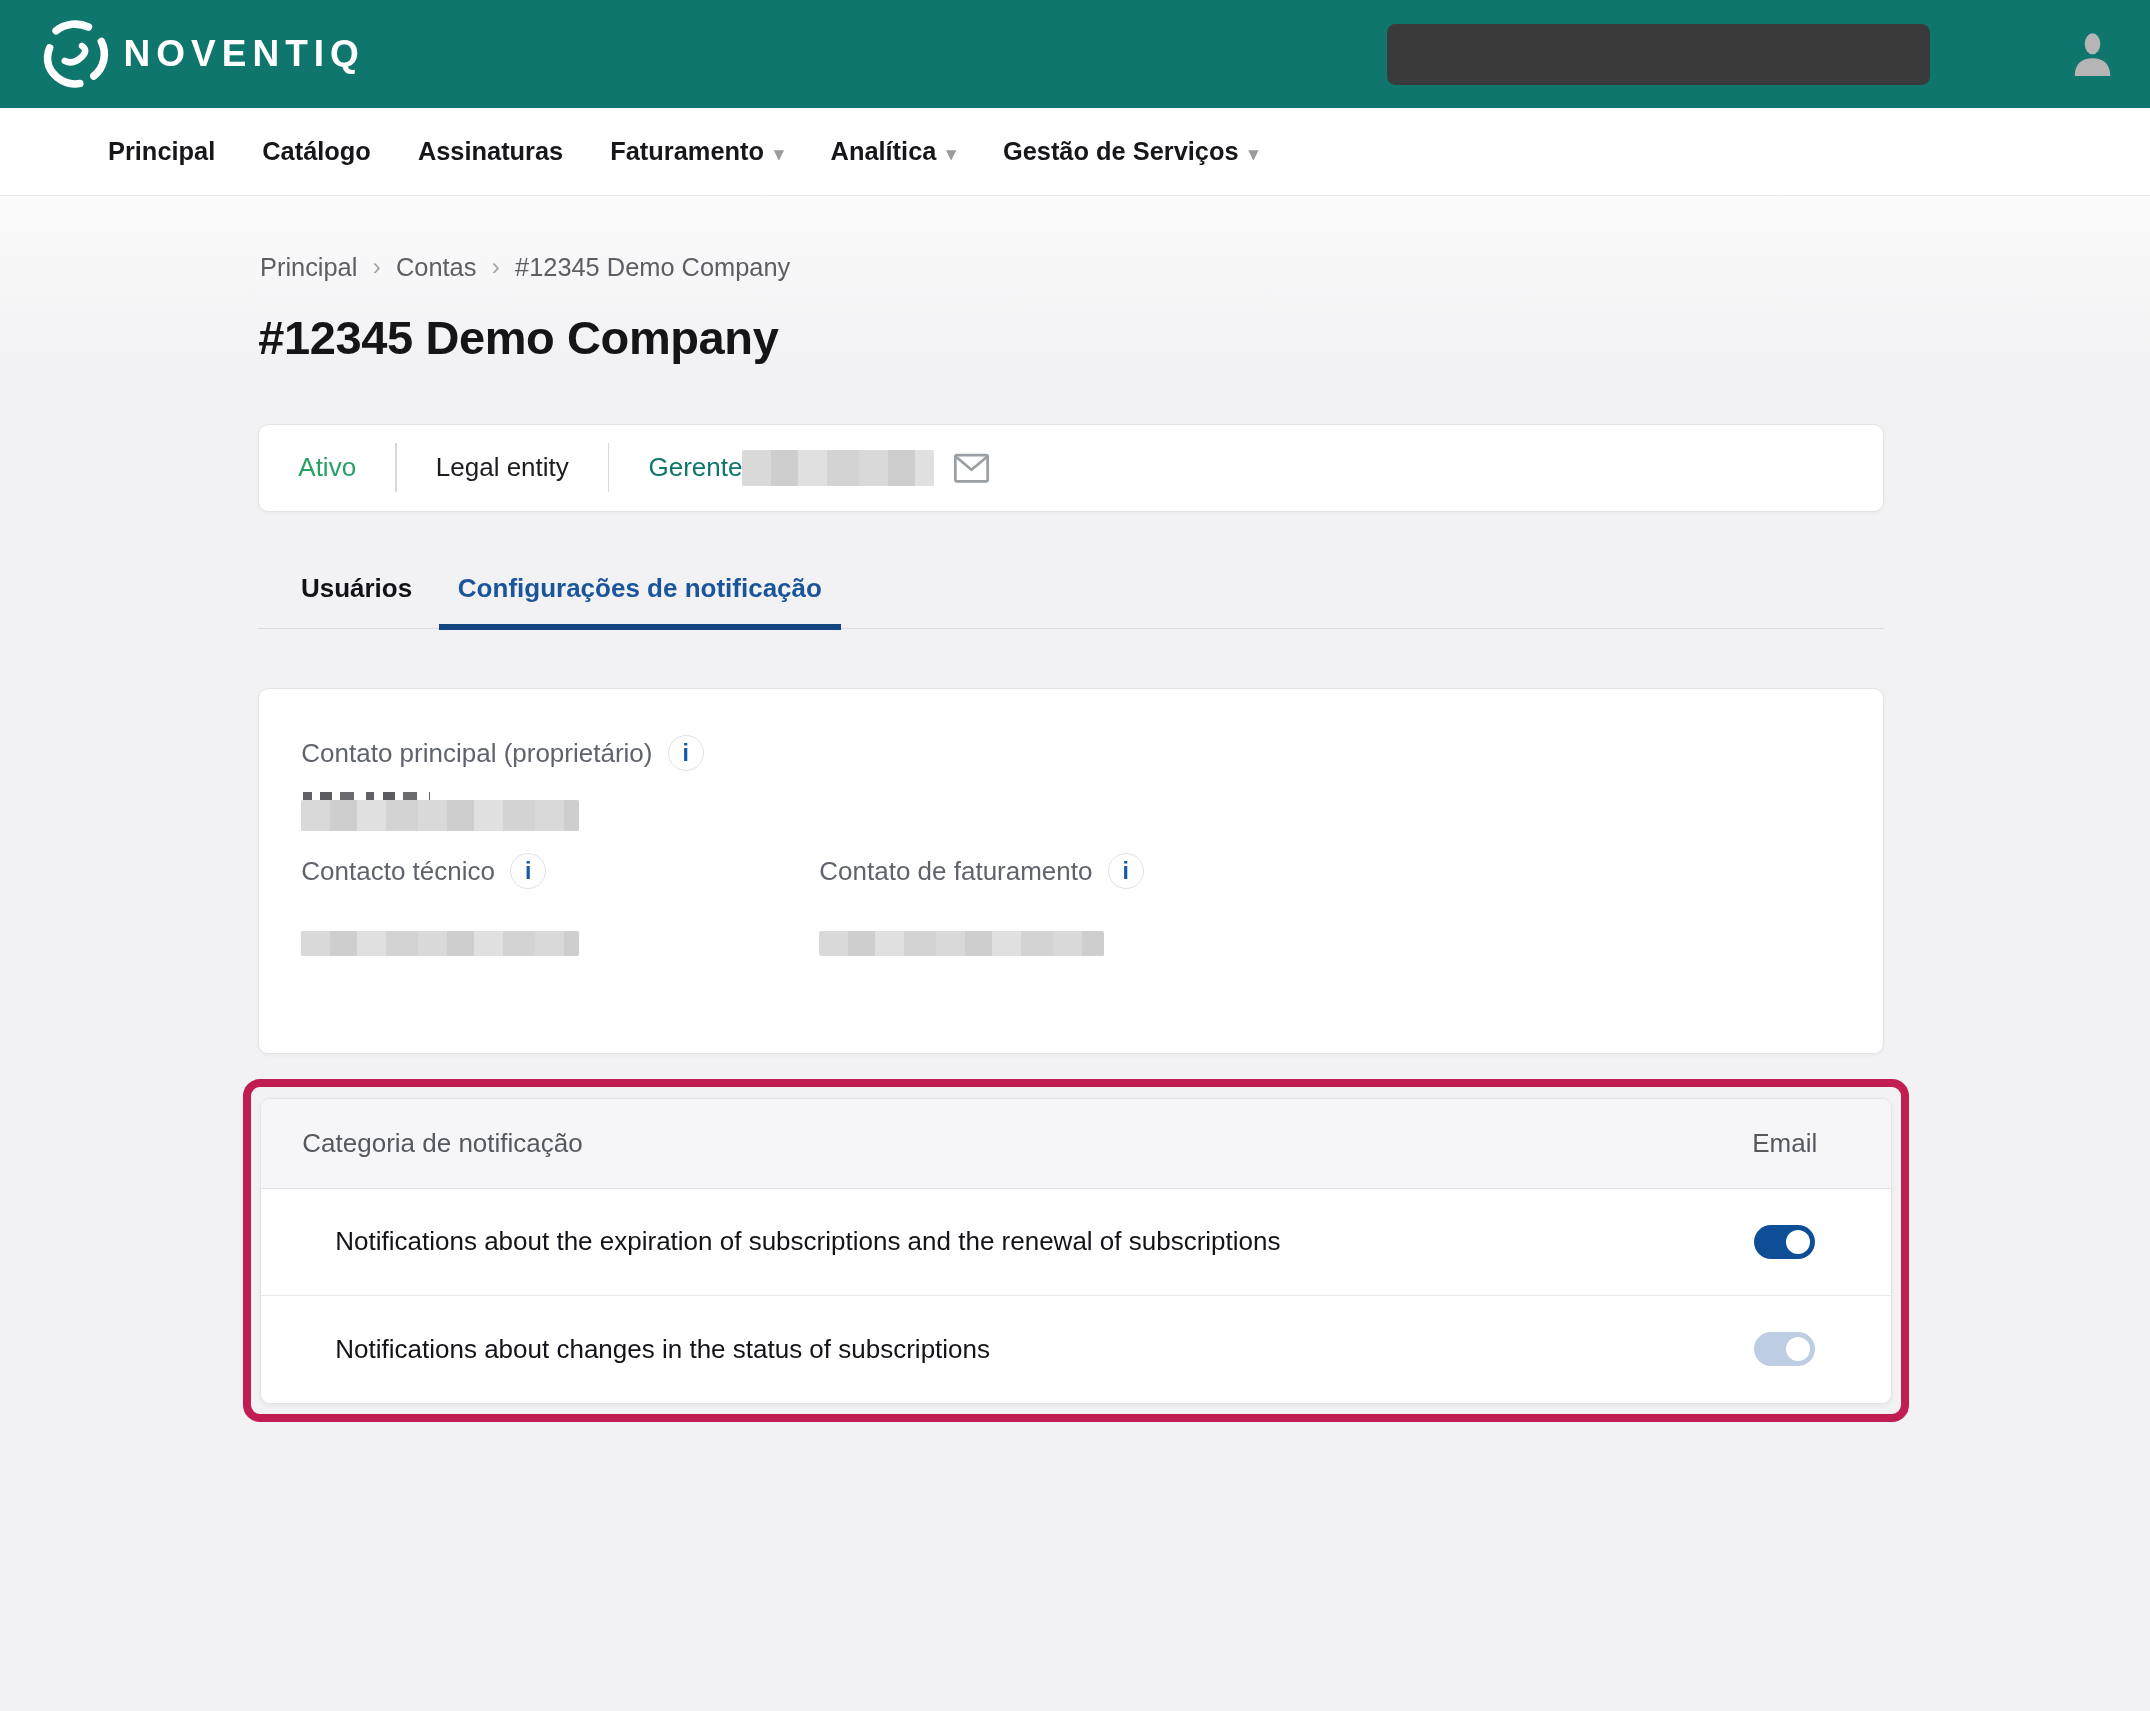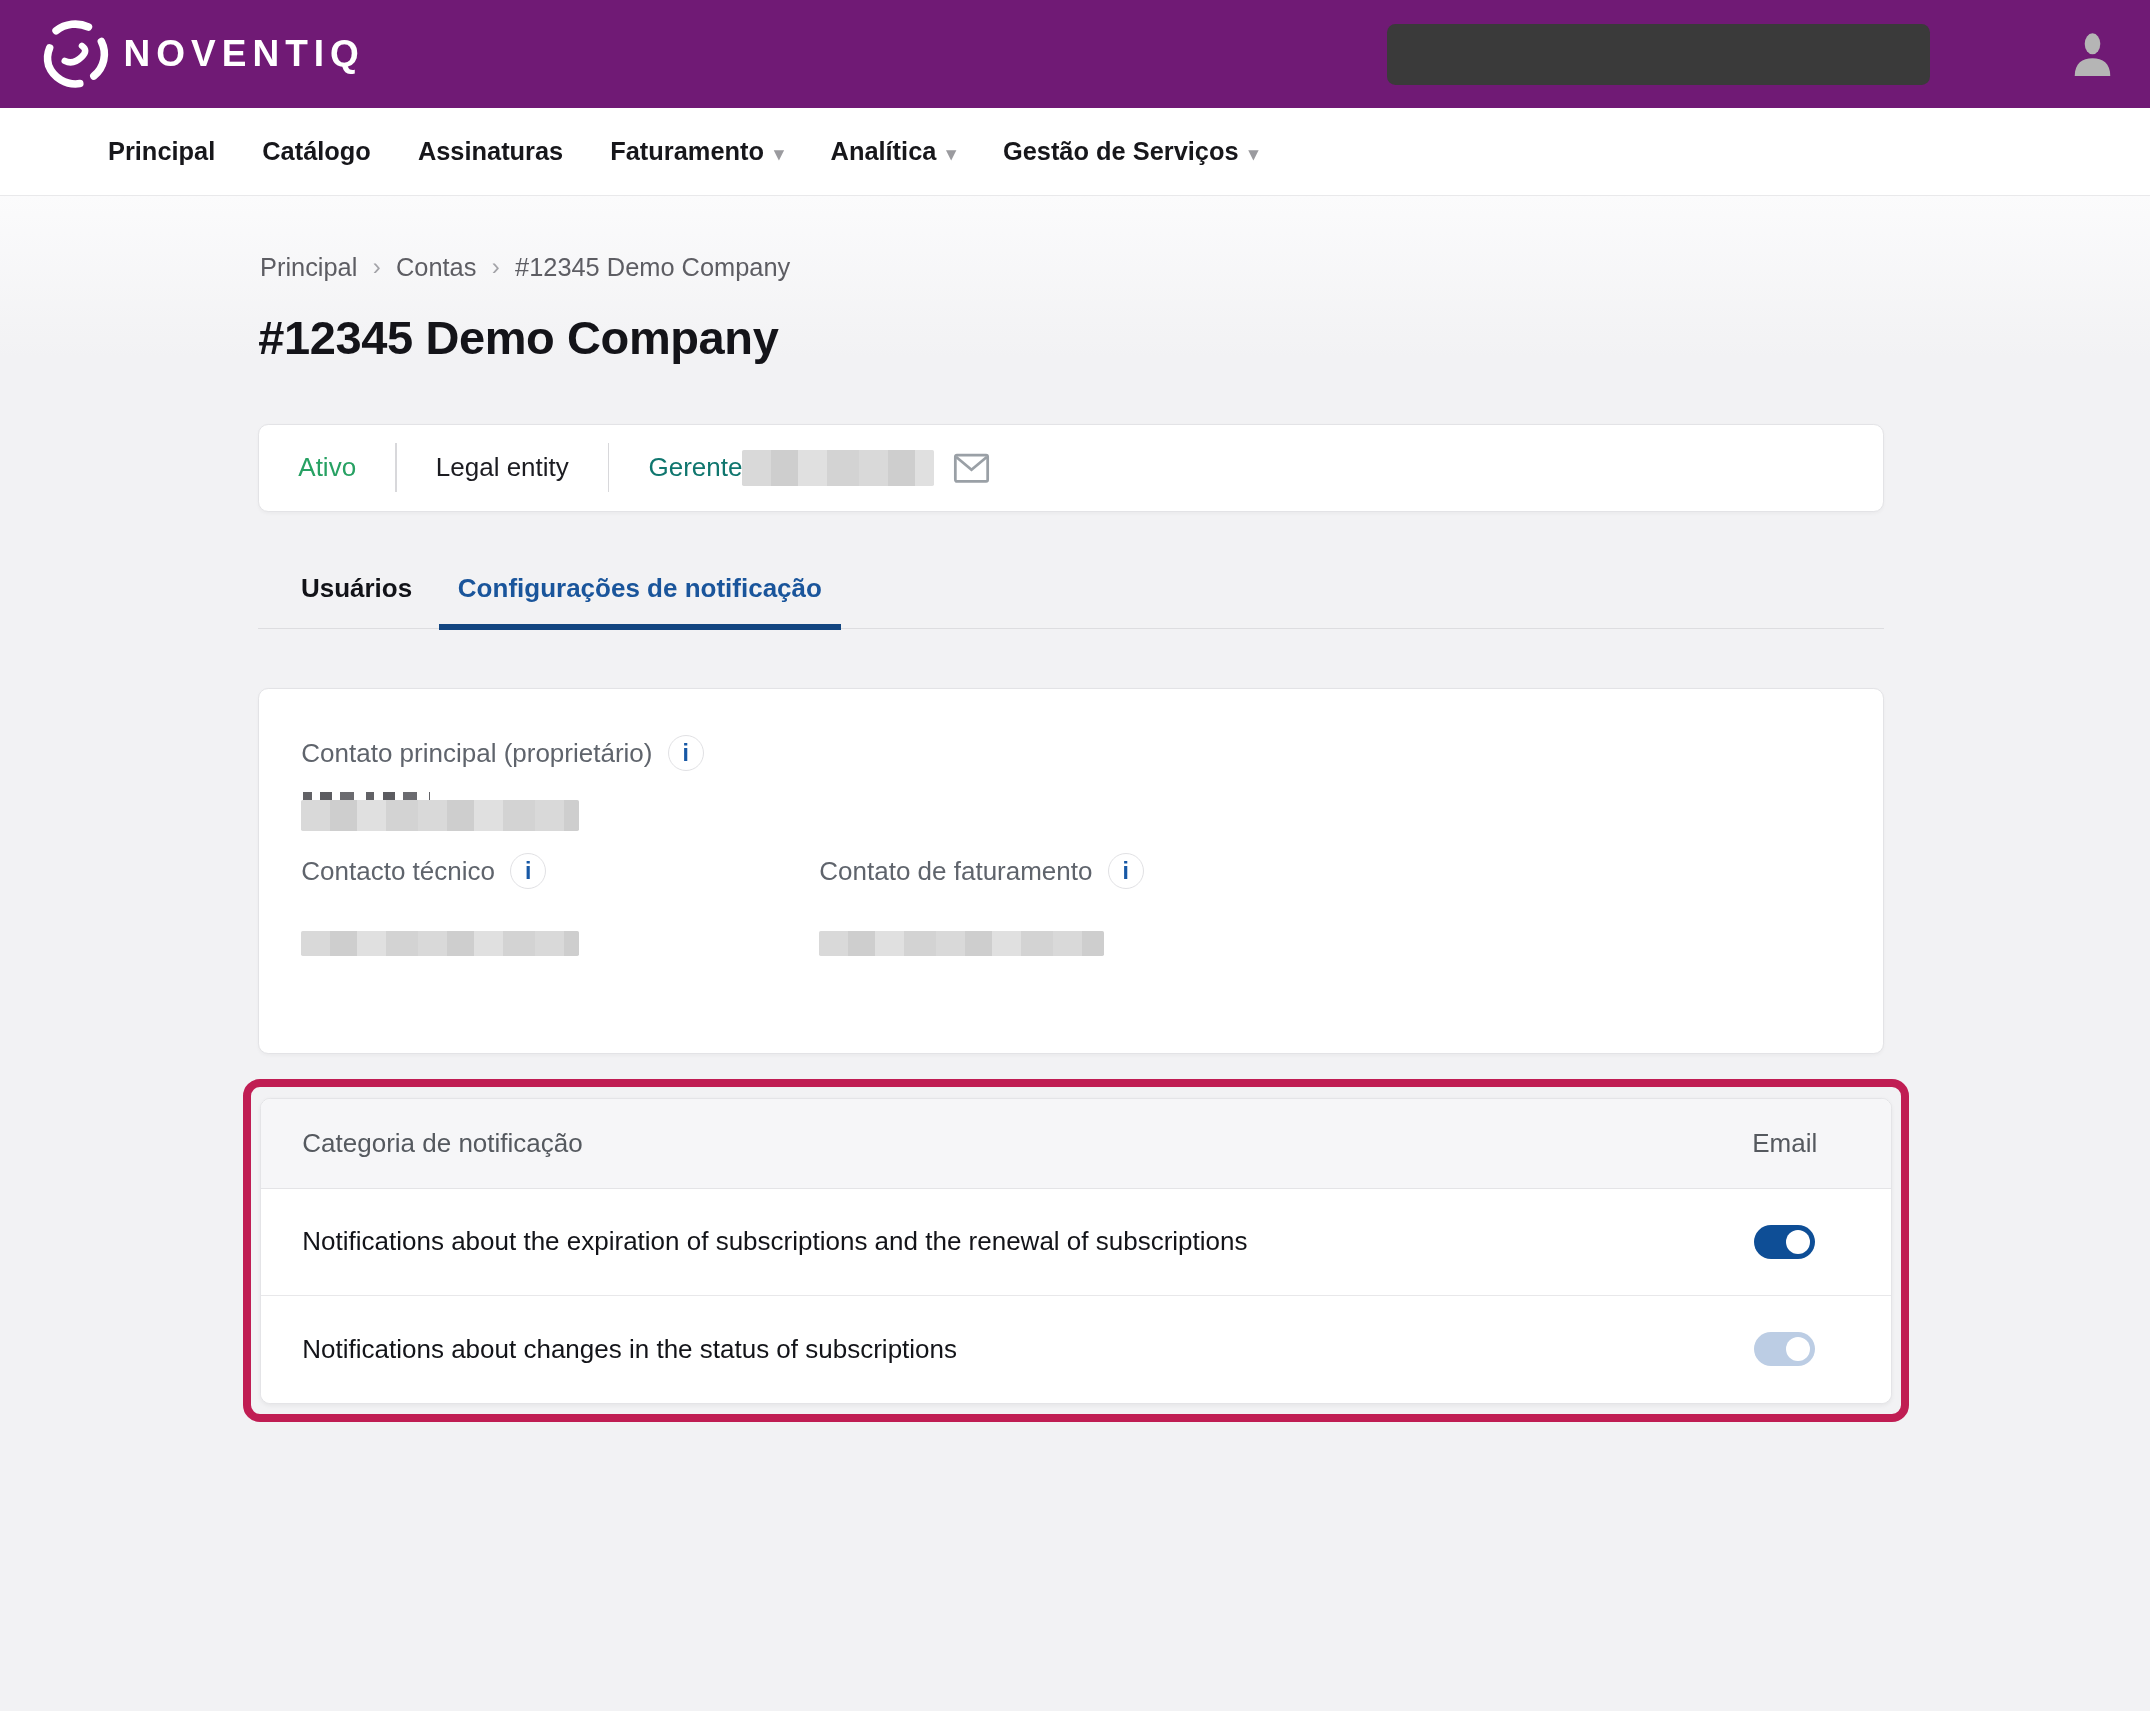--- a/index.html
+++ b/index.html
@@ -7,21 +7,21 @@
   body {
     font-family: "Liberation Sans", sans-serif;
     background: #f2f2f4;
     overflow: hidden;
     position: relative;
   }
 
   
   .app-header {
     height: 108px;
-    background: #701a75;
+    background: #0f766e;
     display: flex;
     align-items: center;
     padding: 0 37px 0 41px;
   }
   .logo { display: flex; align-items: center; gap: 13.6px; }
   .logo-text {
     color: #ffffff;
     font-size: 37px;
     font-weight: 700;
     letter-spacing: 6px;
@@ -211,21 +211,21 @@
   .notif-row {
     height: 107px;
     display: flex;
     align-items: center;
     justify-content: space-between;
     padding: 0 51px 0 41px;
     border-bottom: 1.7px solid #e8e8ea;
     background: #fff;
   }
   .notif-row:last-child { border-bottom: none; }
-  .notif-row-label { font-size: 26px; color: #131419; }
+  .notif-row-label { font-size: 26px; color: #131419; margin-left: 33px; }
   .toggle-cell { width: 110px; display: flex; justify-content: center; }
   .toggle {
     width: 61px; height: 34px;
     border-radius: 17px;
     position: relative;
     cursor: pointer;
     flex: 0 0 auto;
   }
   .toggle::after {
     content: "";

